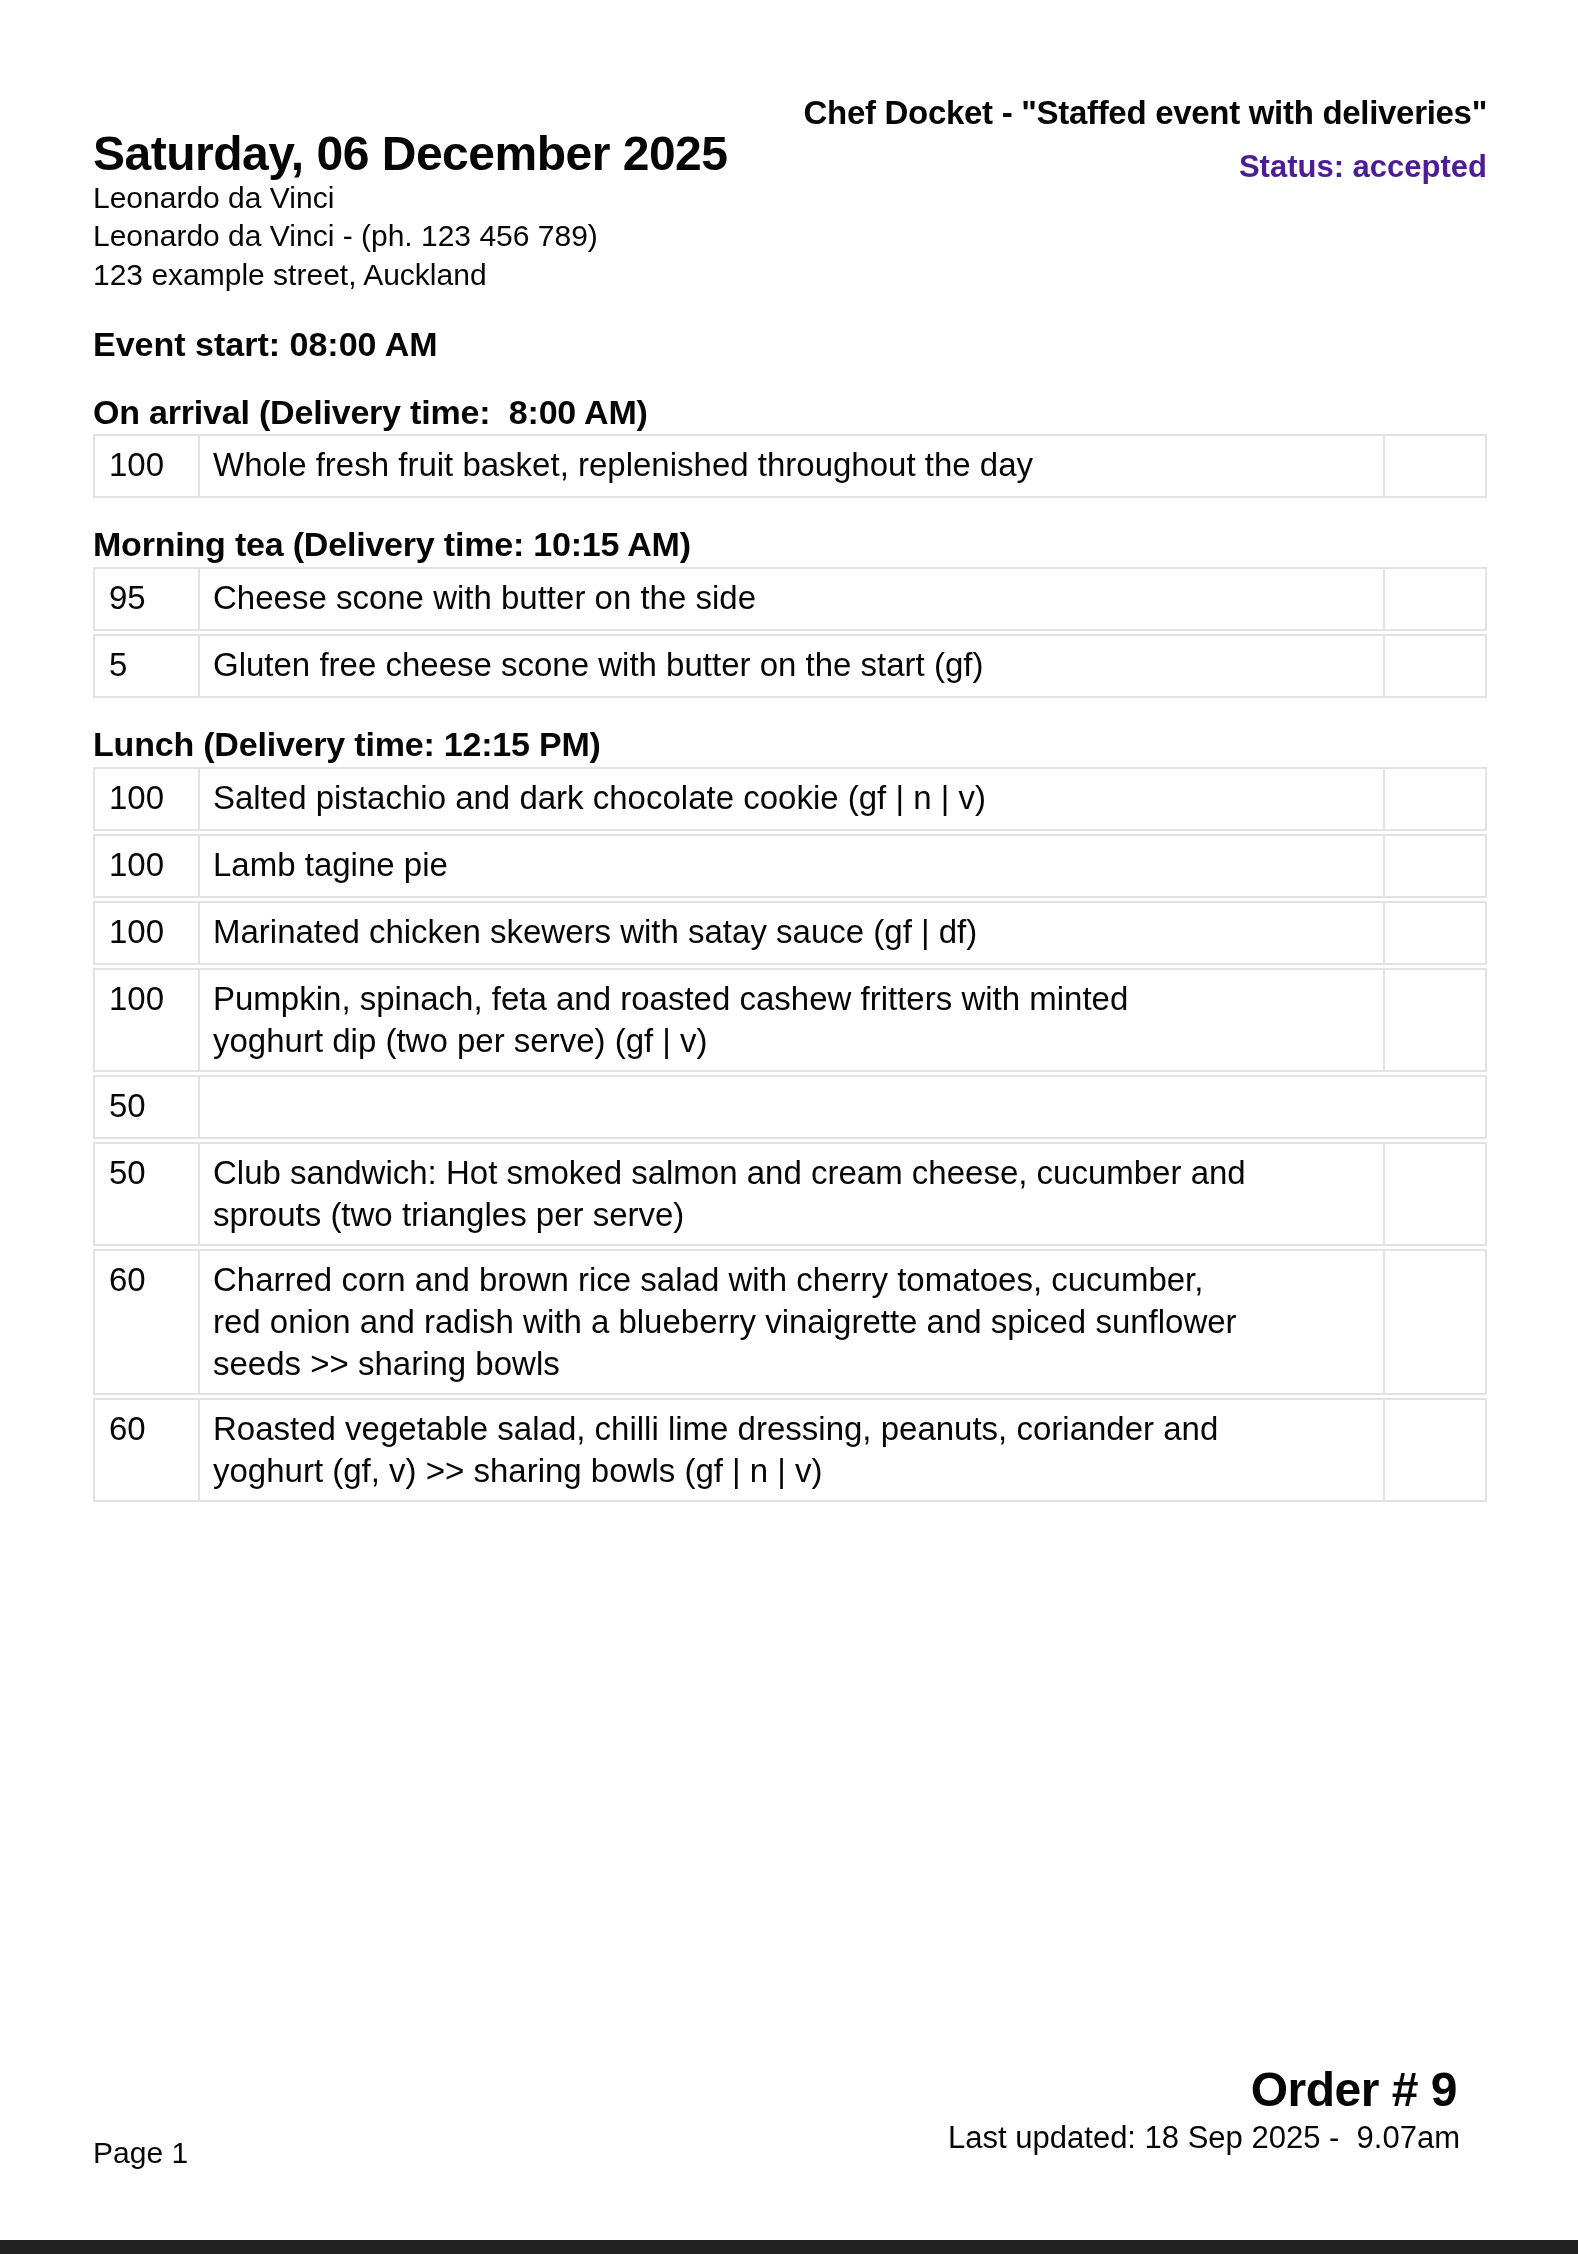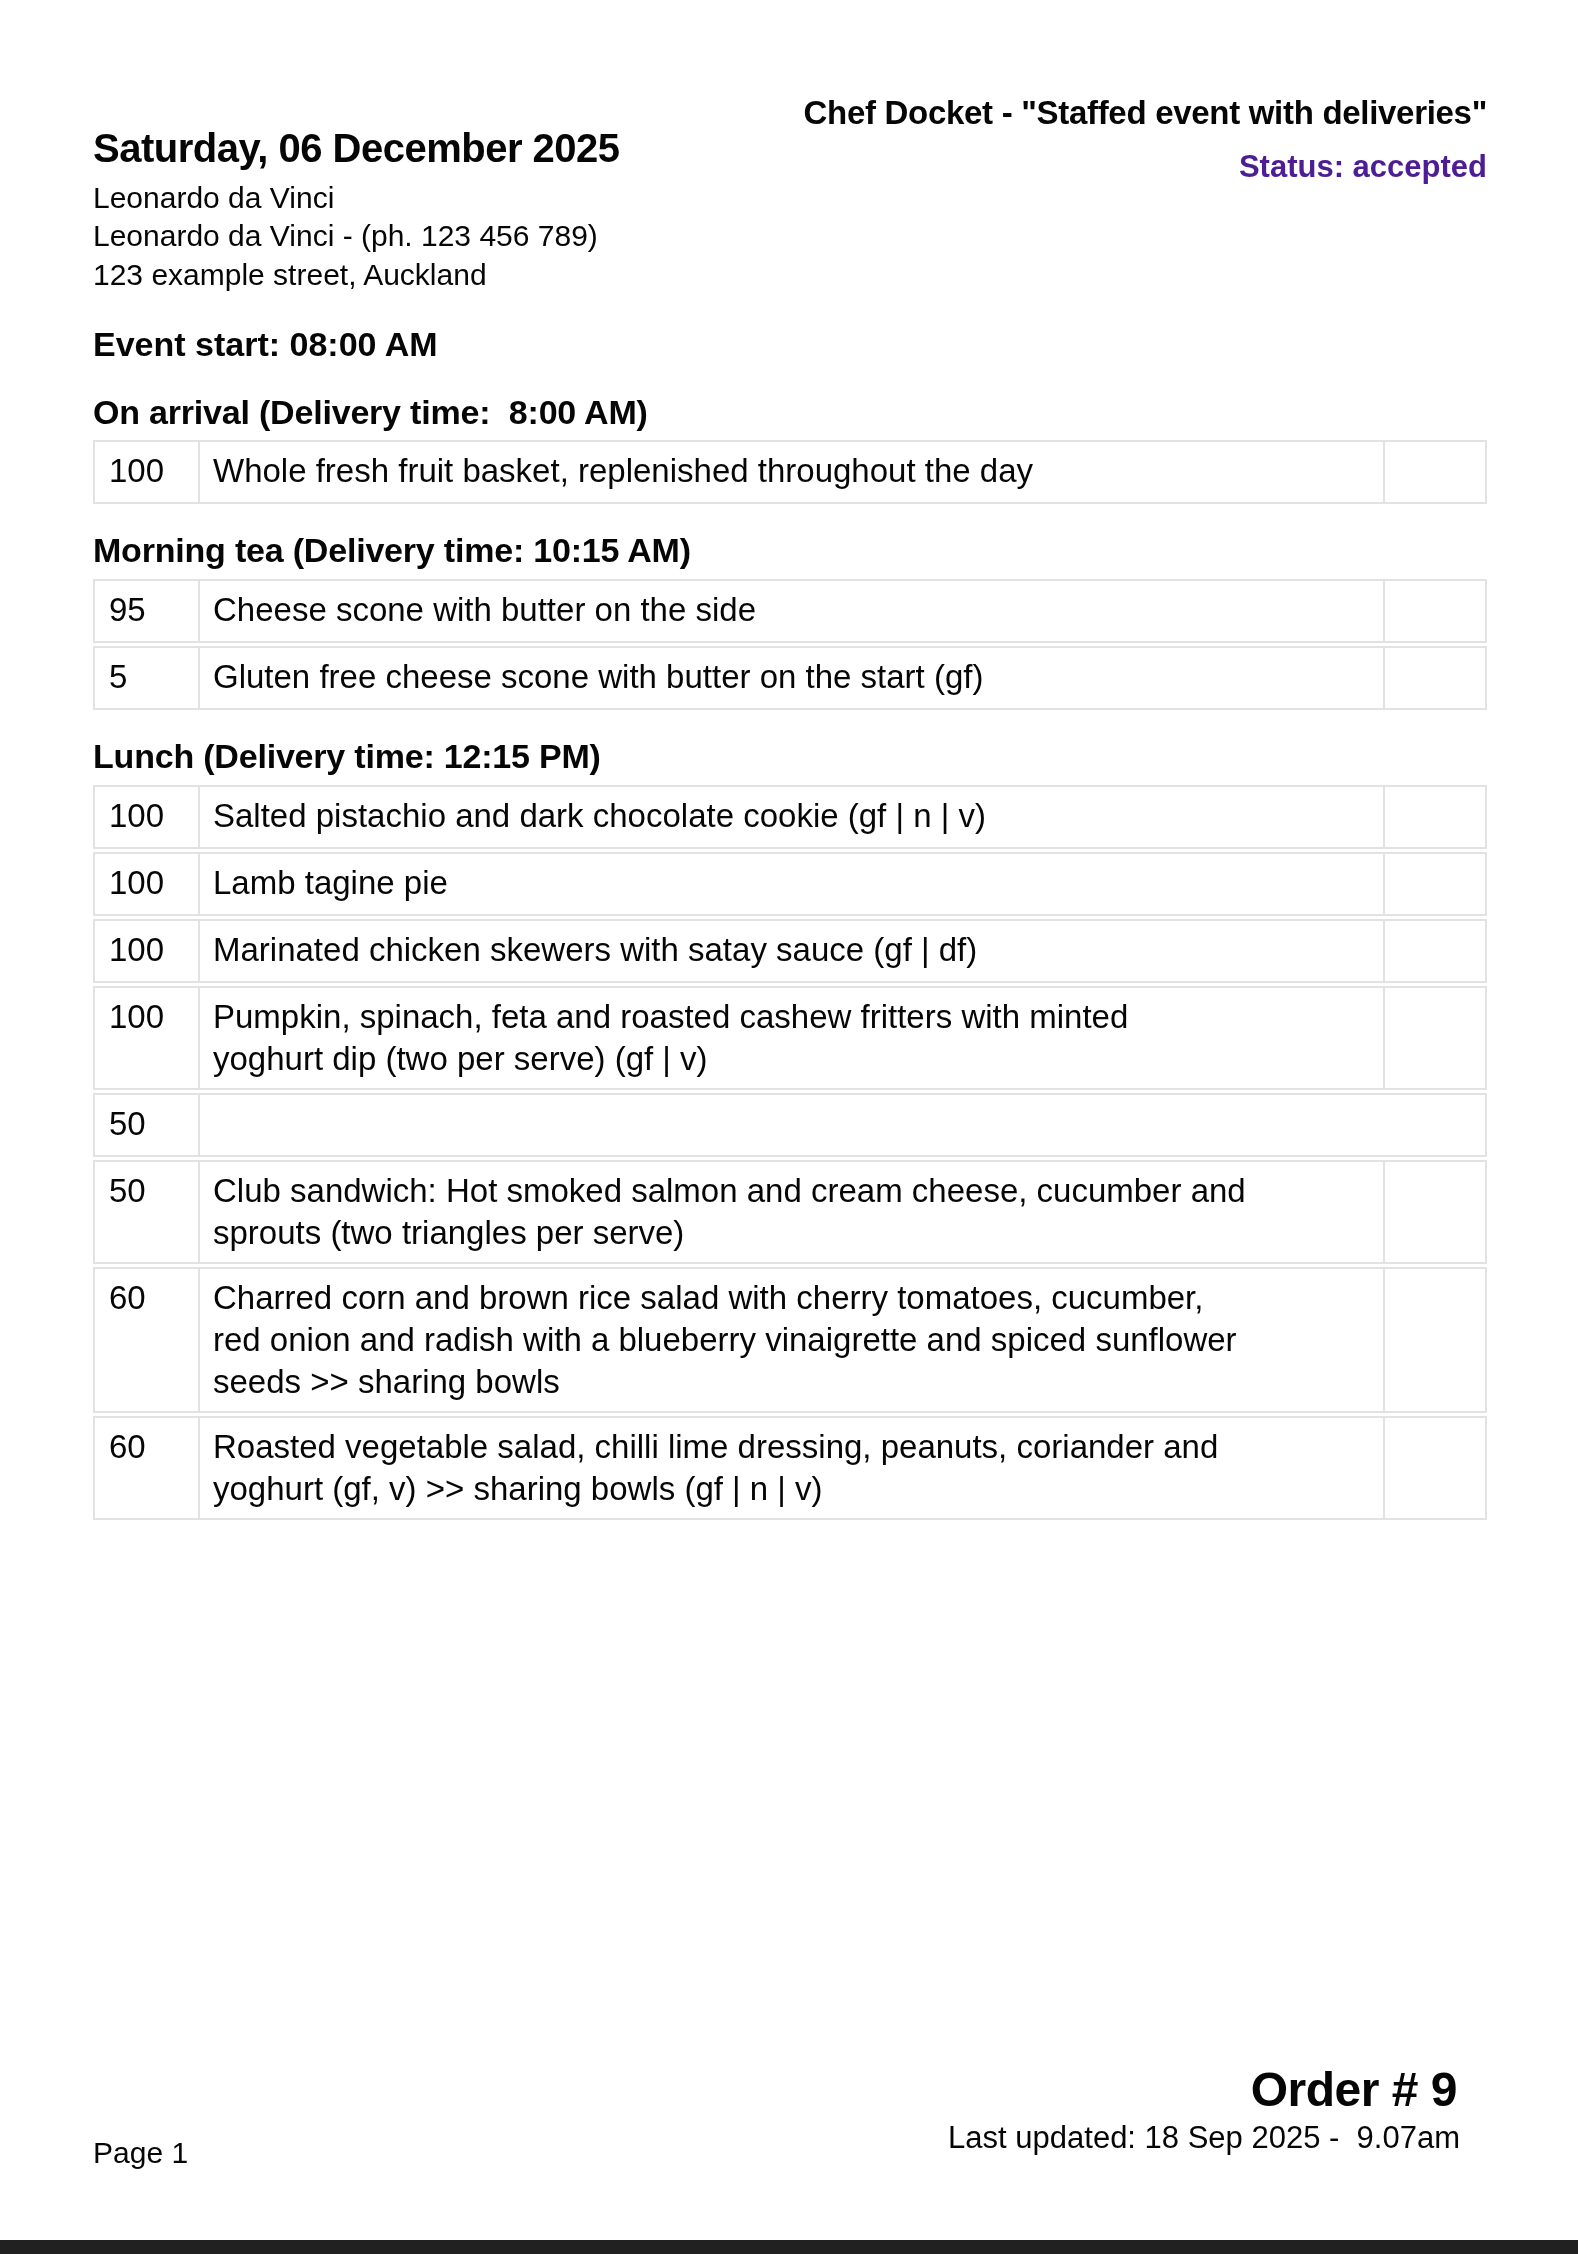--- a/index.html
+++ b/index.html
@@ -19,39 +19,39 @@
     position: absolute; top: 94px; right: 91px;
     font-size: 33px; font-weight: bold; letter-spacing: -0.3px;
     white-space: pre-wrap;
   }
   .status {
     position: absolute; top: 149px; right: 91px;
     font-size: 31px; font-weight: bold; color: #4c1d95;
   }
   .date-title {
     position: absolute; top: 126px; left: 93px;
-    font-size: 40px; font-weight: bold; letter-spacing: -0.5px;
+    font-size: 48px; font-weight: bold; letter-spacing: -0.5px;
   }
   .info-line { position: absolute; left: 93px; font-size: 30px; }
   .info-name    { top: 181px; }
   .info-contact { top: 219px; }
   .info-address { top: 258px; }
 
   
   .content { padding: 0 91px 0 93px; }
   .event-start {
     margin-top: 13px;
     font-size: 34px; font-weight: bold; line-height: 1.25;
   }
   .section { margin-top: 26px; }
   .section-title {
     font-size: 34px; font-weight: bold; line-height: 1.2;
     white-space: pre-wrap; letter-spacing: -0.2px;
   }
-  .section-table { margin-top: 8px; border-radius: 21px; }
+  .section-table { margin-top: 2px; border-radius: 21px; }
 
   .item-row {
     display: flex; align-items: stretch;
     border: 2px solid #e2e2e2;
     background: #ffffff;
     box-sizing: border-box;
     min-height: 64px;
   }
   .item-row + .item-row { margin-top: 3px; }
   .qty-cell {

